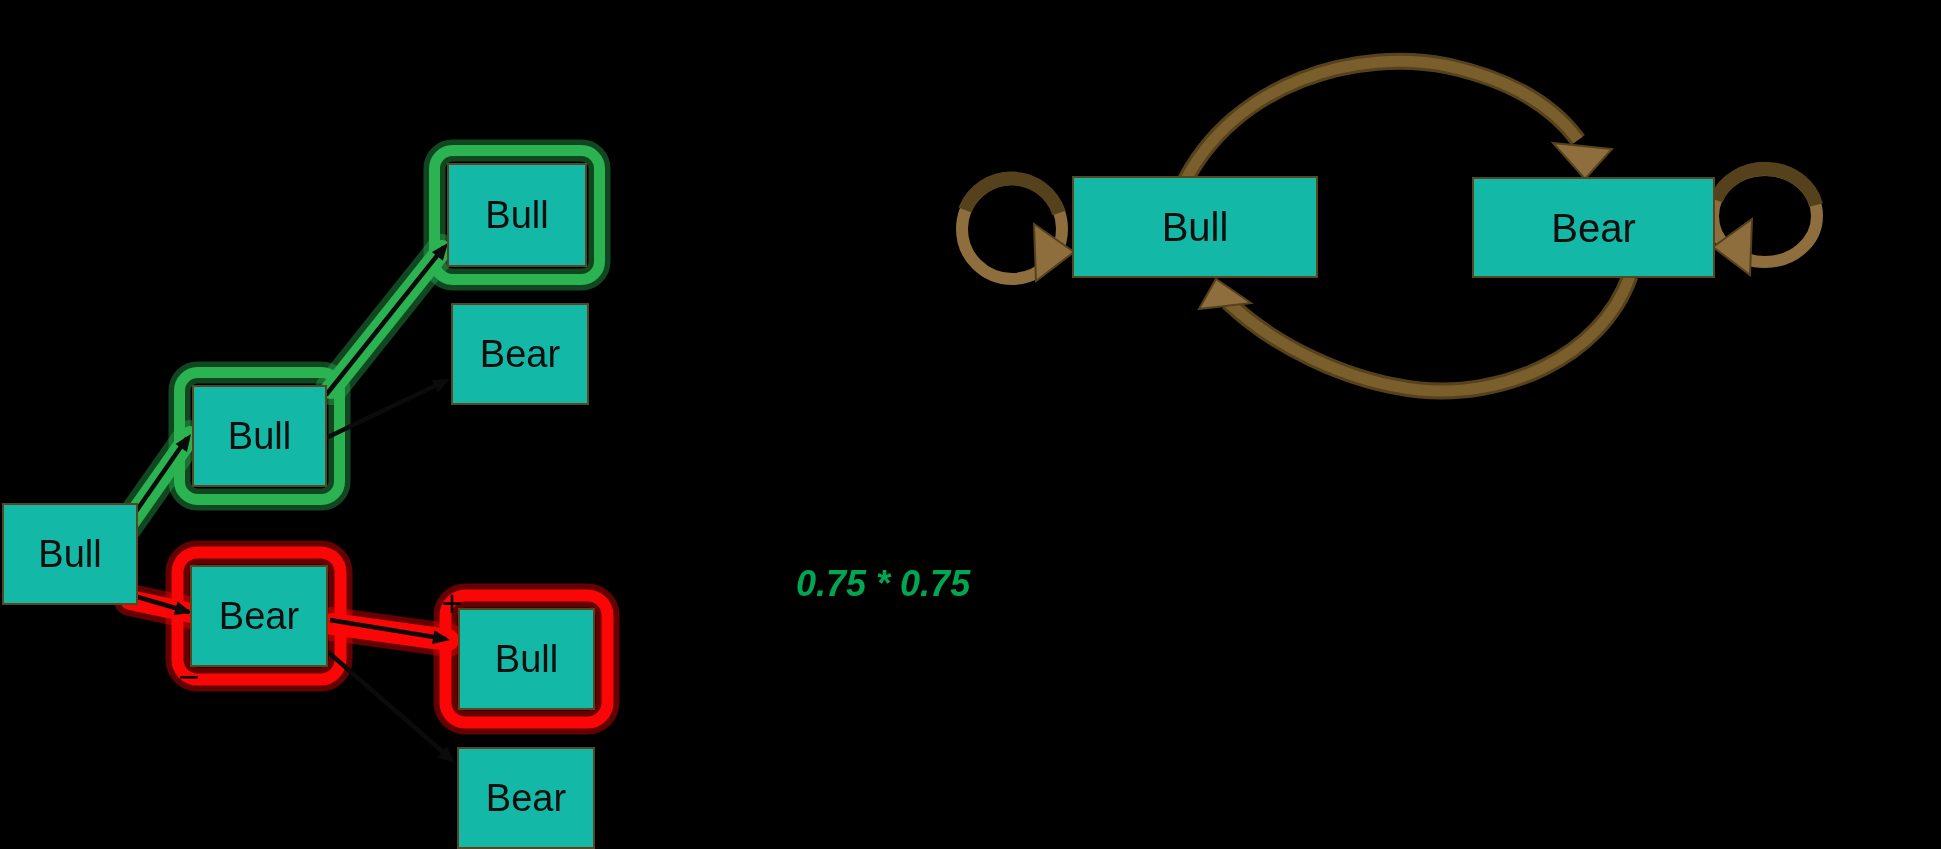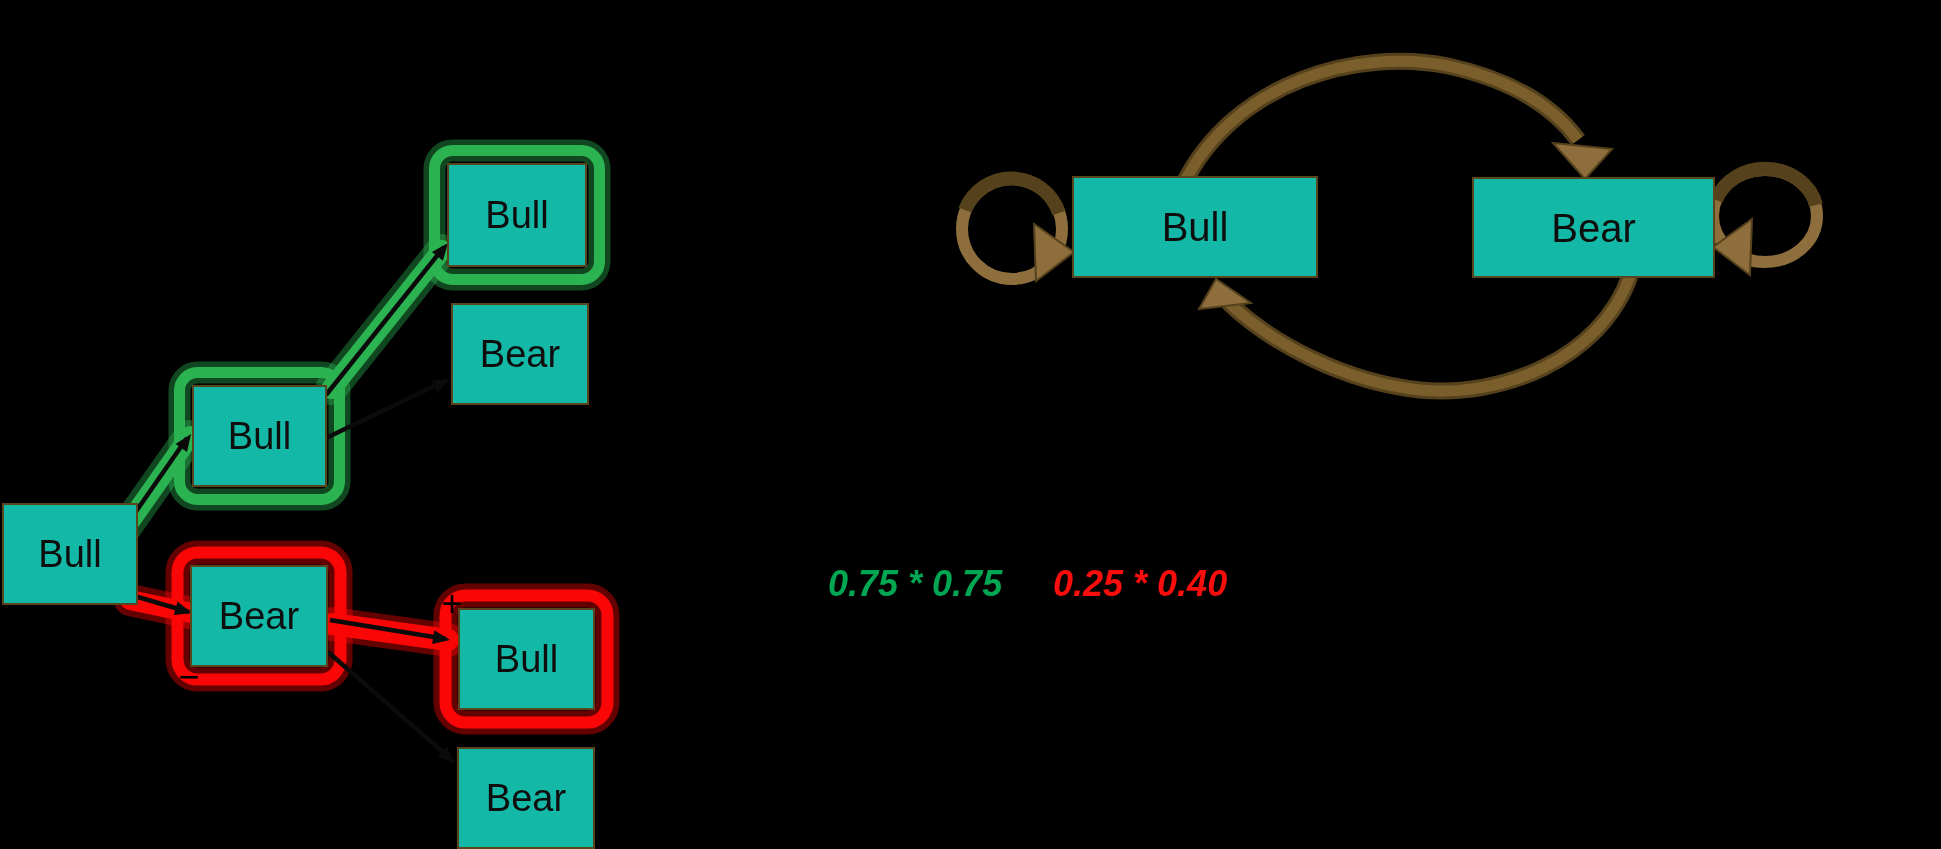--- a/index.html
+++ b/index.html
@@ -39,21 +39,21 @@
     width:30px;text-align:center;
   }
   .sign-plus {left:437px;top:586px;}
   .sign-minus{left:174px;top:659px;}
   
   .prob{
     position:absolute;top:563px;
     font-size:36px;font-weight:bold;font-style:italic;
     letter-spacing:0px;white-space:nowrap;
   }
-  .prob-green{left:828px;color:#00a651;}
+  .prob-green{left:796px;color:#00a651;}
   .prob-red  {left:1053px;color:#f90d0d;}
 </style>
 </head>
 <body>
 
 <div class="canvas">
 
   <svg class="layer" viewBox="0 0 1941 849">
 
     <g>
@@ -146,15 +146,14 @@
     <span class="lbl">Bull</span>
   </div>
   <div class="box b-mk-bear">
     <span class="lbl">Bear</span>
   </div>
 
   <span class="sign sign-plus">+</span>
   <span class="sign sign-minus">−</span>
 
   <span class="prob prob-green">0.75 * 0.75</span>
-  <span class="prob prob-red">0.25 * 0.40</span>
 
 </div>
 
 </body></html>

